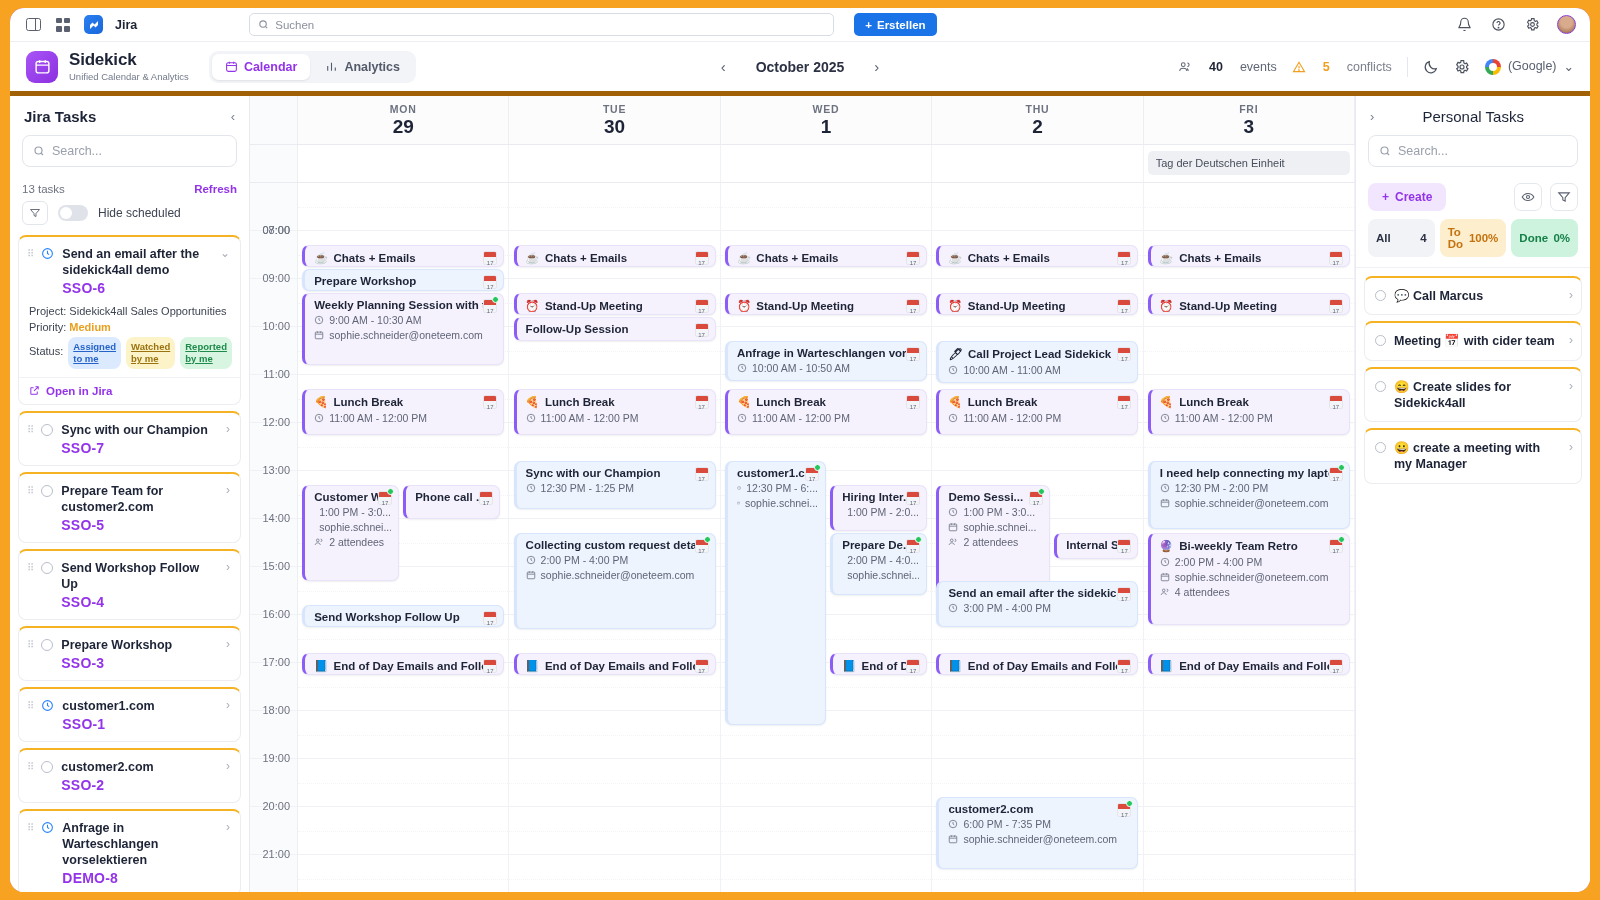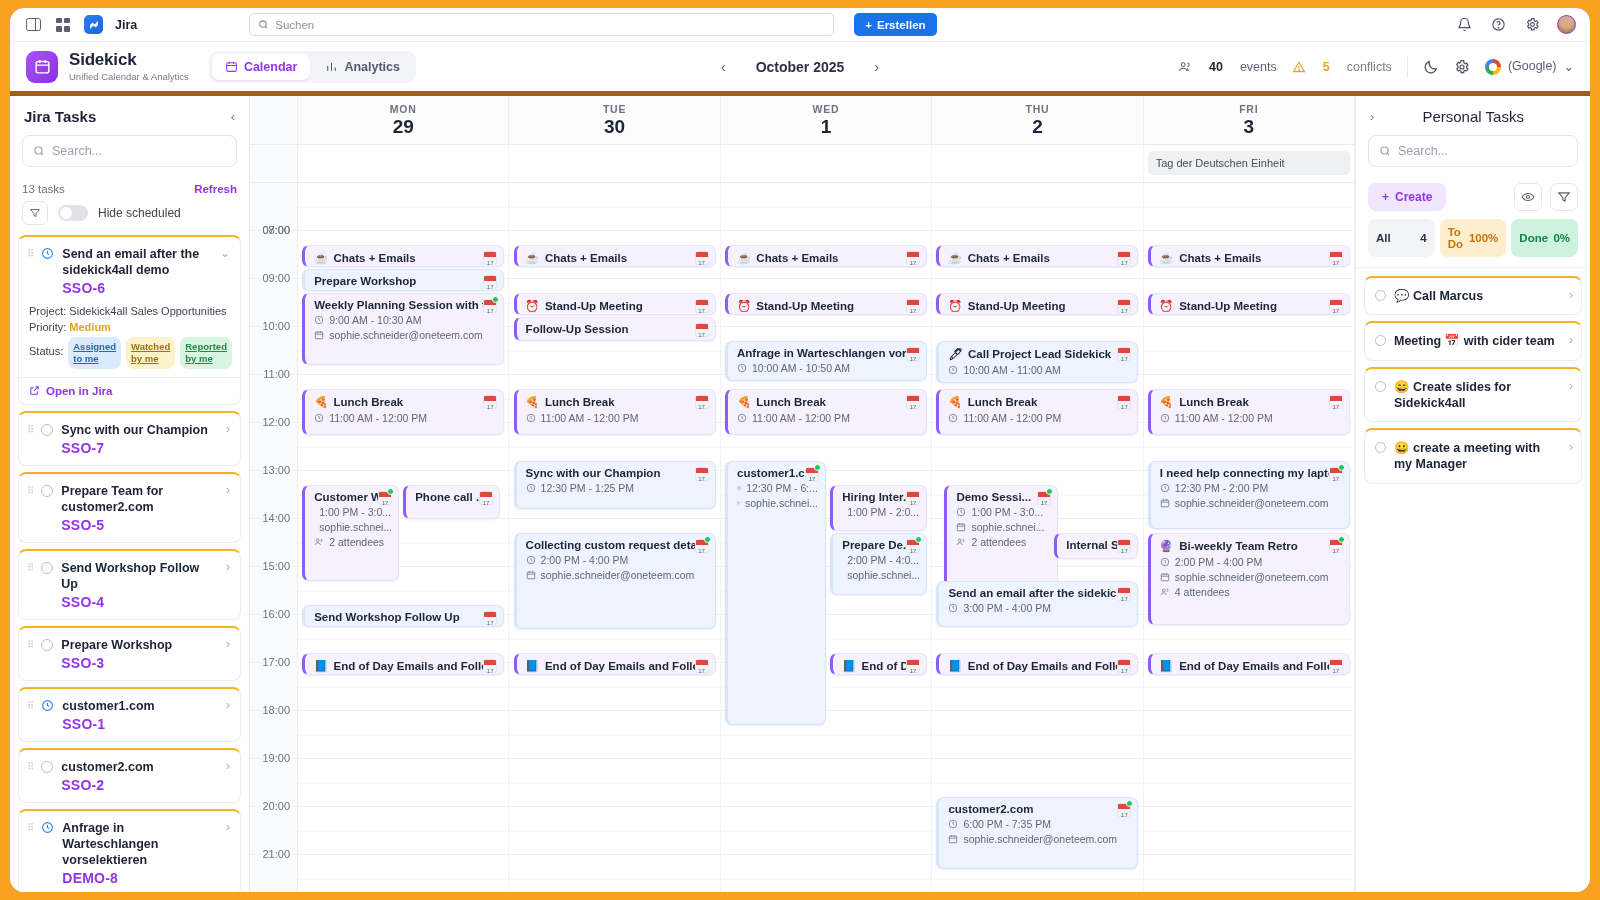--- a/index.html
+++ b/index.html
@@ -1127,21 +1127,21 @@
                     </div>
                     <div class="ev-line">
                       <svg width="10" height="10" viewBox="0 0 24 24" fill="none" stroke="#7b8190" stroke-width="2.2">
                         <circle cx="12" cy="12" r="9"></circle>
                         <path d="M12 7v5l3 2"></path>
                       </svg>
                       <span class="ltxt">11:00 AM - 12:00 PM</span>
                     </div>
                     <span class="ev-cal">17</span>
                   </div>
-                  <div class="ev purple" style="top: 302px; height: 116px; left: 2%; width: 54%; margin-left: 8px;">
+                  <div class="ev purple" style="top: 302px; height: 116px; left: 2%; width: 54%;">
                     <div class="ev-title">
                       <span class="ttxt">Demo Sessi...</span>
                     </div>
                     <div class="ev-line">
                       <svg width="10" height="10" viewBox="0 0 24 24" fill="none" stroke="#7b8190" stroke-width="2.2">
                         <circle cx="12" cy="12" r="9"></circle>
                         <path d="M12 7v5l3 2"></path>
                       </svg>
                       <span class="ltxt">1:00 PM - 3:0...</span>
                     </div>

